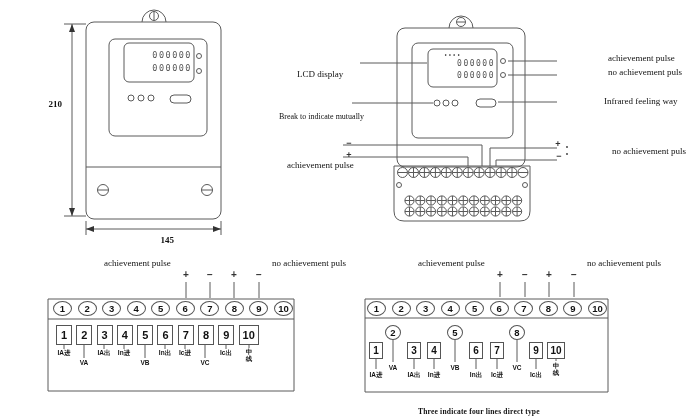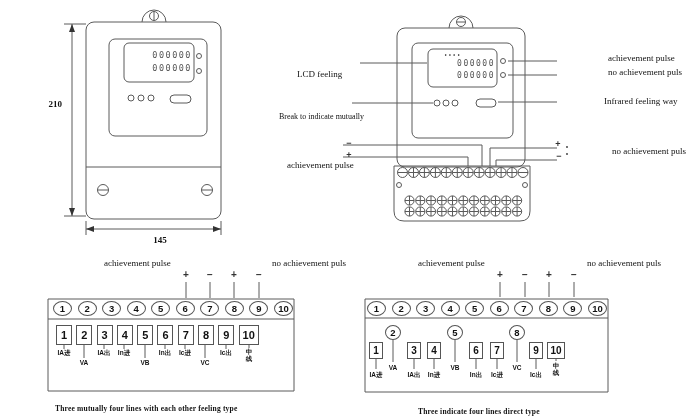--- a/index.html
+++ b/index.html
@@ -219,29 +219,29 @@
           <line x1="536" y1="359" x2="536" y2="369"></line>
         <line x1="556" y1="359" x2="556" y2="361"></line>
         <line x1="393" y1="340" x2="393" y2="362"></line>
           <line x1="455" y1="340" x2="455" y2="362"></line>
         <line x1="517" y1="340" x2="517" y2="362"></line>
       </g>
     </g>
   </svg>
 
   <div class="dim" style="left:38px;top:99px;width:24px;text-align:right;">210</div>
-  <div class="dim" style="left:146px;top:235px;width:28px;text-align:center;">145</div>
+  <div class="dim" style="left:146px;top:235px;width:28px;text-align:right;">145</div>
   <div class="lcd lcdrow" style="left:126px;top:49px;">000000</div>
   <div class="lcd lcdrow" style="left:126px;top:62px;">000000</div>
 
   <div class="lcd lcddots" style="left:444px;top:52px;width:30px;text-align:left;">••••</div>
   <div class="lcd lcdrow2" style="left:430px;top:58px;">000000</div>
   <div class="lcd lcdrow2" style="left:430px;top:70px;">000000</div>
 
-  <div class="lbl" style="left:297px;top:69px;">LCD feeling</div>
+  <div class="lbl" style="left:297px;top:69px;">LCD display</div>
   <div class="lbl small" style="left:279px;top:112px;">Break to indicate mutually</div>
   <div class="lbl" style="left:287px;top:160px;">achievement pulse</div>
   <div class="wmark" style="left:343px;top:139px;">−</div>
   <div class="wmark" style="left:343px;top:151px;">+</div>
   <div class="wmark" style="left:552px;top:140px;">+</div>
   <div class="wmark" style="left:553px;top:152px;">−</div>
   <div class="lbl" style="left:608px;top:53px;">achievement pulse</div>
   <div class="lbl" style="left:608px;top:67px;">no achievement puls</div>
   <div class="lbl" style="left:604px;top:96px;">Infrared feeling way</div>
   <div class="lbl" style="left:612px;top:146px;">no achievement puls</div>
@@ -283,21 +283,20 @@
   <div class="pinlbl" style="left:90px;top:349px;width:28px;">IA出</div>
   <div class="pinlbl" style="left:110px;top:349px;width:28px;">In进</div>
   <div class="pinlbl" style="left:135px;top:359px;width:20px;">VB</div>
   <div class="pinlbl" style="left:151px;top:349px;width:28px;">In出</div>
   <div class="pinlbl" style="left:171px;top:349px;width:28px;">Ic进</div>
   <div class="pinlbl" style="left:195px;top:359px;width:20px;">VC</div>
   <div class="pinlbl" style="left:212px;top:349px;width:28px;">Ic出</div>
   <div class="pinlbl" style="left:239px;top:348px;width:20px;">中
 线</div>
 
-  <div class="cap" style="left:55px;top:404px;">Three mutually four lines with each other feeling type</div>
 
   <div class="lbl" style="left:418px;top:258px;">achievement pulse</div>
   <div class="lbl" style="left:587px;top:258px;">no achievement puls</div>
   <div class="mark" style="left:494px;top:270px;">+</div>
   <div class="mark" style="left:519px;top:270px;">−</div>
   <div class="mark" style="left:543px;top:270px;">+</div>
   <div class="mark" style="left:568px;top:270px;">−</div>
 
   <div class="trow" style="left:367px;top:301px;width:240px;">
       <span class="tcirc">1</span>

